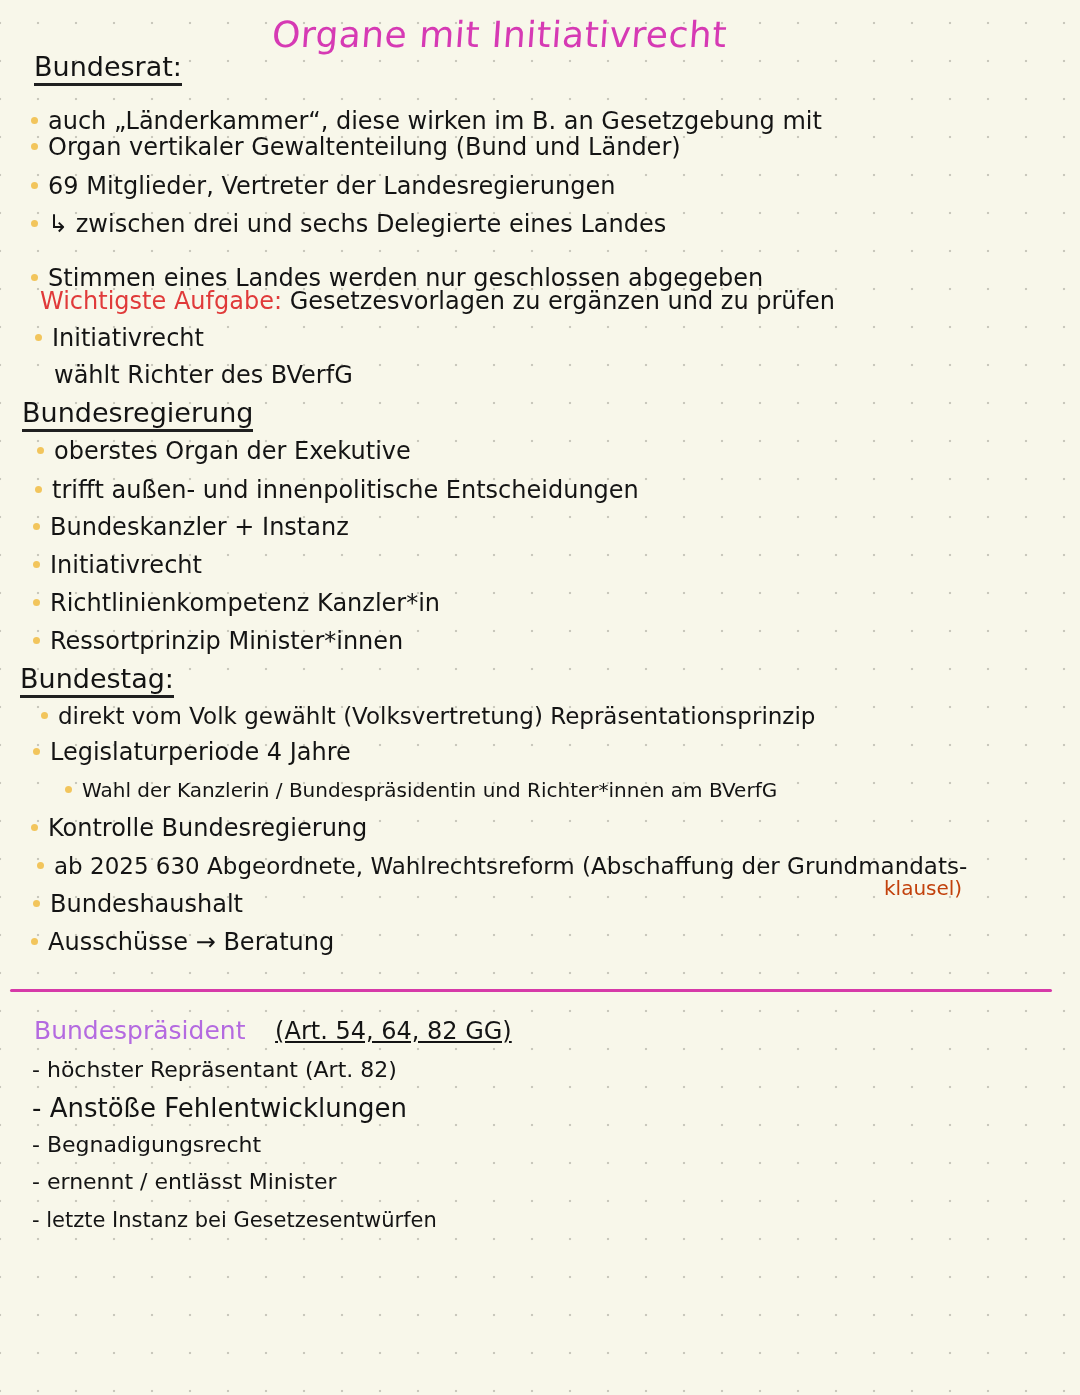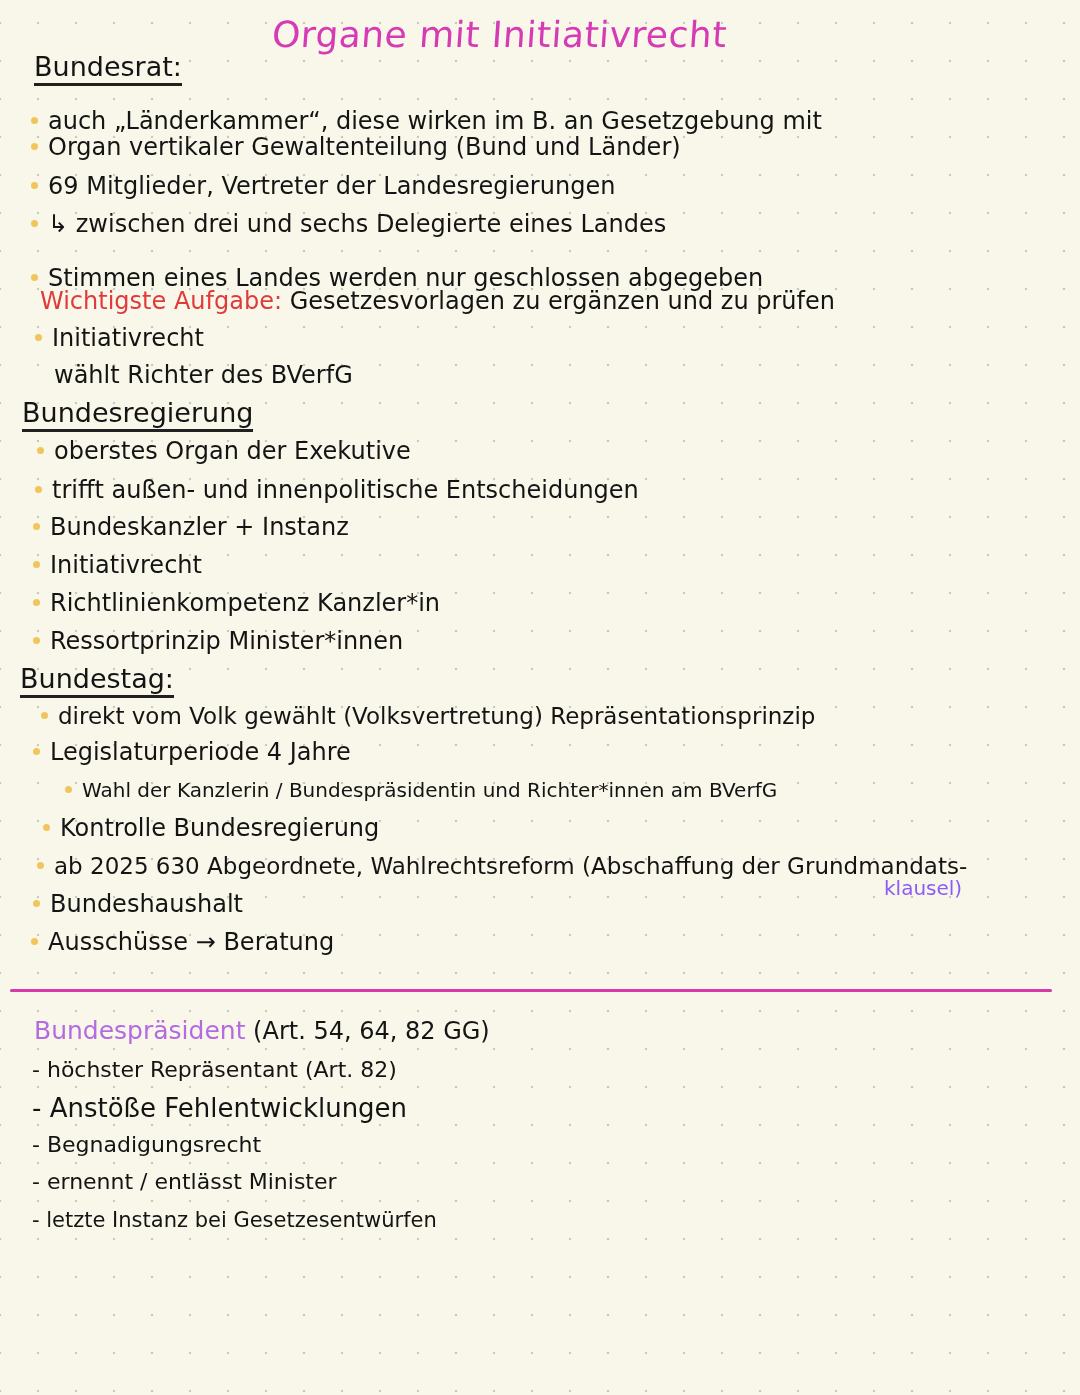--- a/index.html
+++ b/index.html
@@ -64,21 +64,21 @@
       left: 10px;
       top: 989px;
       width: 1042px;
       height: 3px;
       background: #d63aa8;
       border-radius: 2px;
     }
     .sub {
       position: absolute;
       font-size: 22px;
-      color: #8b5cf6;
+      color: #c2410c;
       white-space: nowrap;
     }
   </style>
 </head>
 <body>
 
 <div class="page">
 
   <div class="title">Organe mit Initiativrecht</div>
 
@@ -105,33 +105,33 @@
     <div class="line bullet" style="left:50px; top:551px;">Initiativrecht</div>
     <div class="line bullet" style="left:50px; top:589px;">Richtlinienkompetenz Kanzler*in</div>
     <div class="line bullet" style="left:50px; top:627px;">Ressortprinzip Minister*innen</div>
   </section>
 
   <section>
     <div class="heading" style="left:20px; top:664px;">Bundestag:</div>
     <div class="line bullet" style="left:58px; top:702px; font-size:23px;">direkt vom Volk gewählt (Volksvertretung) Repräsentationsprinzip</div>
     <div class="line bullet" style="left:50px; top:738px;">Legislaturperiode 4 Jahre</div>
     <div class="line bullet" style="left:50px; top:776px; font-size:20px;margin-left:32px;">Wahl der Kanzlerin / Bundespräsidentin und Richter*innen am BVerfG</div>
-    <div class="line bullet" style="left:48px; top:814px;margin-left:12px;">Kontrolle Bundesregierung</div>
+    <div class="line bullet" style="left:48px; top:814px;">Kontrolle Bundesregierung</div>
     <div class="line bullet" style="left:54px; top:852px; font-size:23px;text-align:center;">ab 2025 630 Abgeordnete, Wahlrechtsreform (Abschaffung der Grundmandats-</div>
     <div class="sub" style="left:884px; top:876px; font-size:20px;">klausel)</div>
     <div class="line bullet" style="left:50px; top:890px;">Bundeshaushalt</div>
     <div class="line bullet" style="left:48px; top:928px;">Ausschüsse → Beratung</div>
   </section>
 
   <div class="divider"></div>
 
   <section>
     <div class="line" style="left:34px; top:1017px;">
       <span class="purple" style="font-size:25px;">Bundespräsident</span>
-      <span style="">(Art. 54, 64, 82 GG)</span>
+      <span style="margin-left:22px;text-decoration:underline;">(Art. 54, 64, 82 GG)</span>
     </div>
     <div class="line" style="left:32px; top:1056px; font-size:22px;">- höchster Repräsentant (Art. 82)</div>
     <div class="line" style="left:32px; top:1094px; font-size:26px;">- Anstöße Fehlentwicklungen</div>
     <div class="line" style="left:32px; top:1131px; font-size:22px;">- Begnadigungsrecht</div>
     <div class="line" style="left:32px; top:1168px; font-size:22px;">- ernennt / entlässt Minister</div>
     <div class="line" style="left:32px; top:1206px; font-size:21px;">- letzte Instanz bei Gesetzesentwürfen</div>
   </section>
 
 </div>
 

